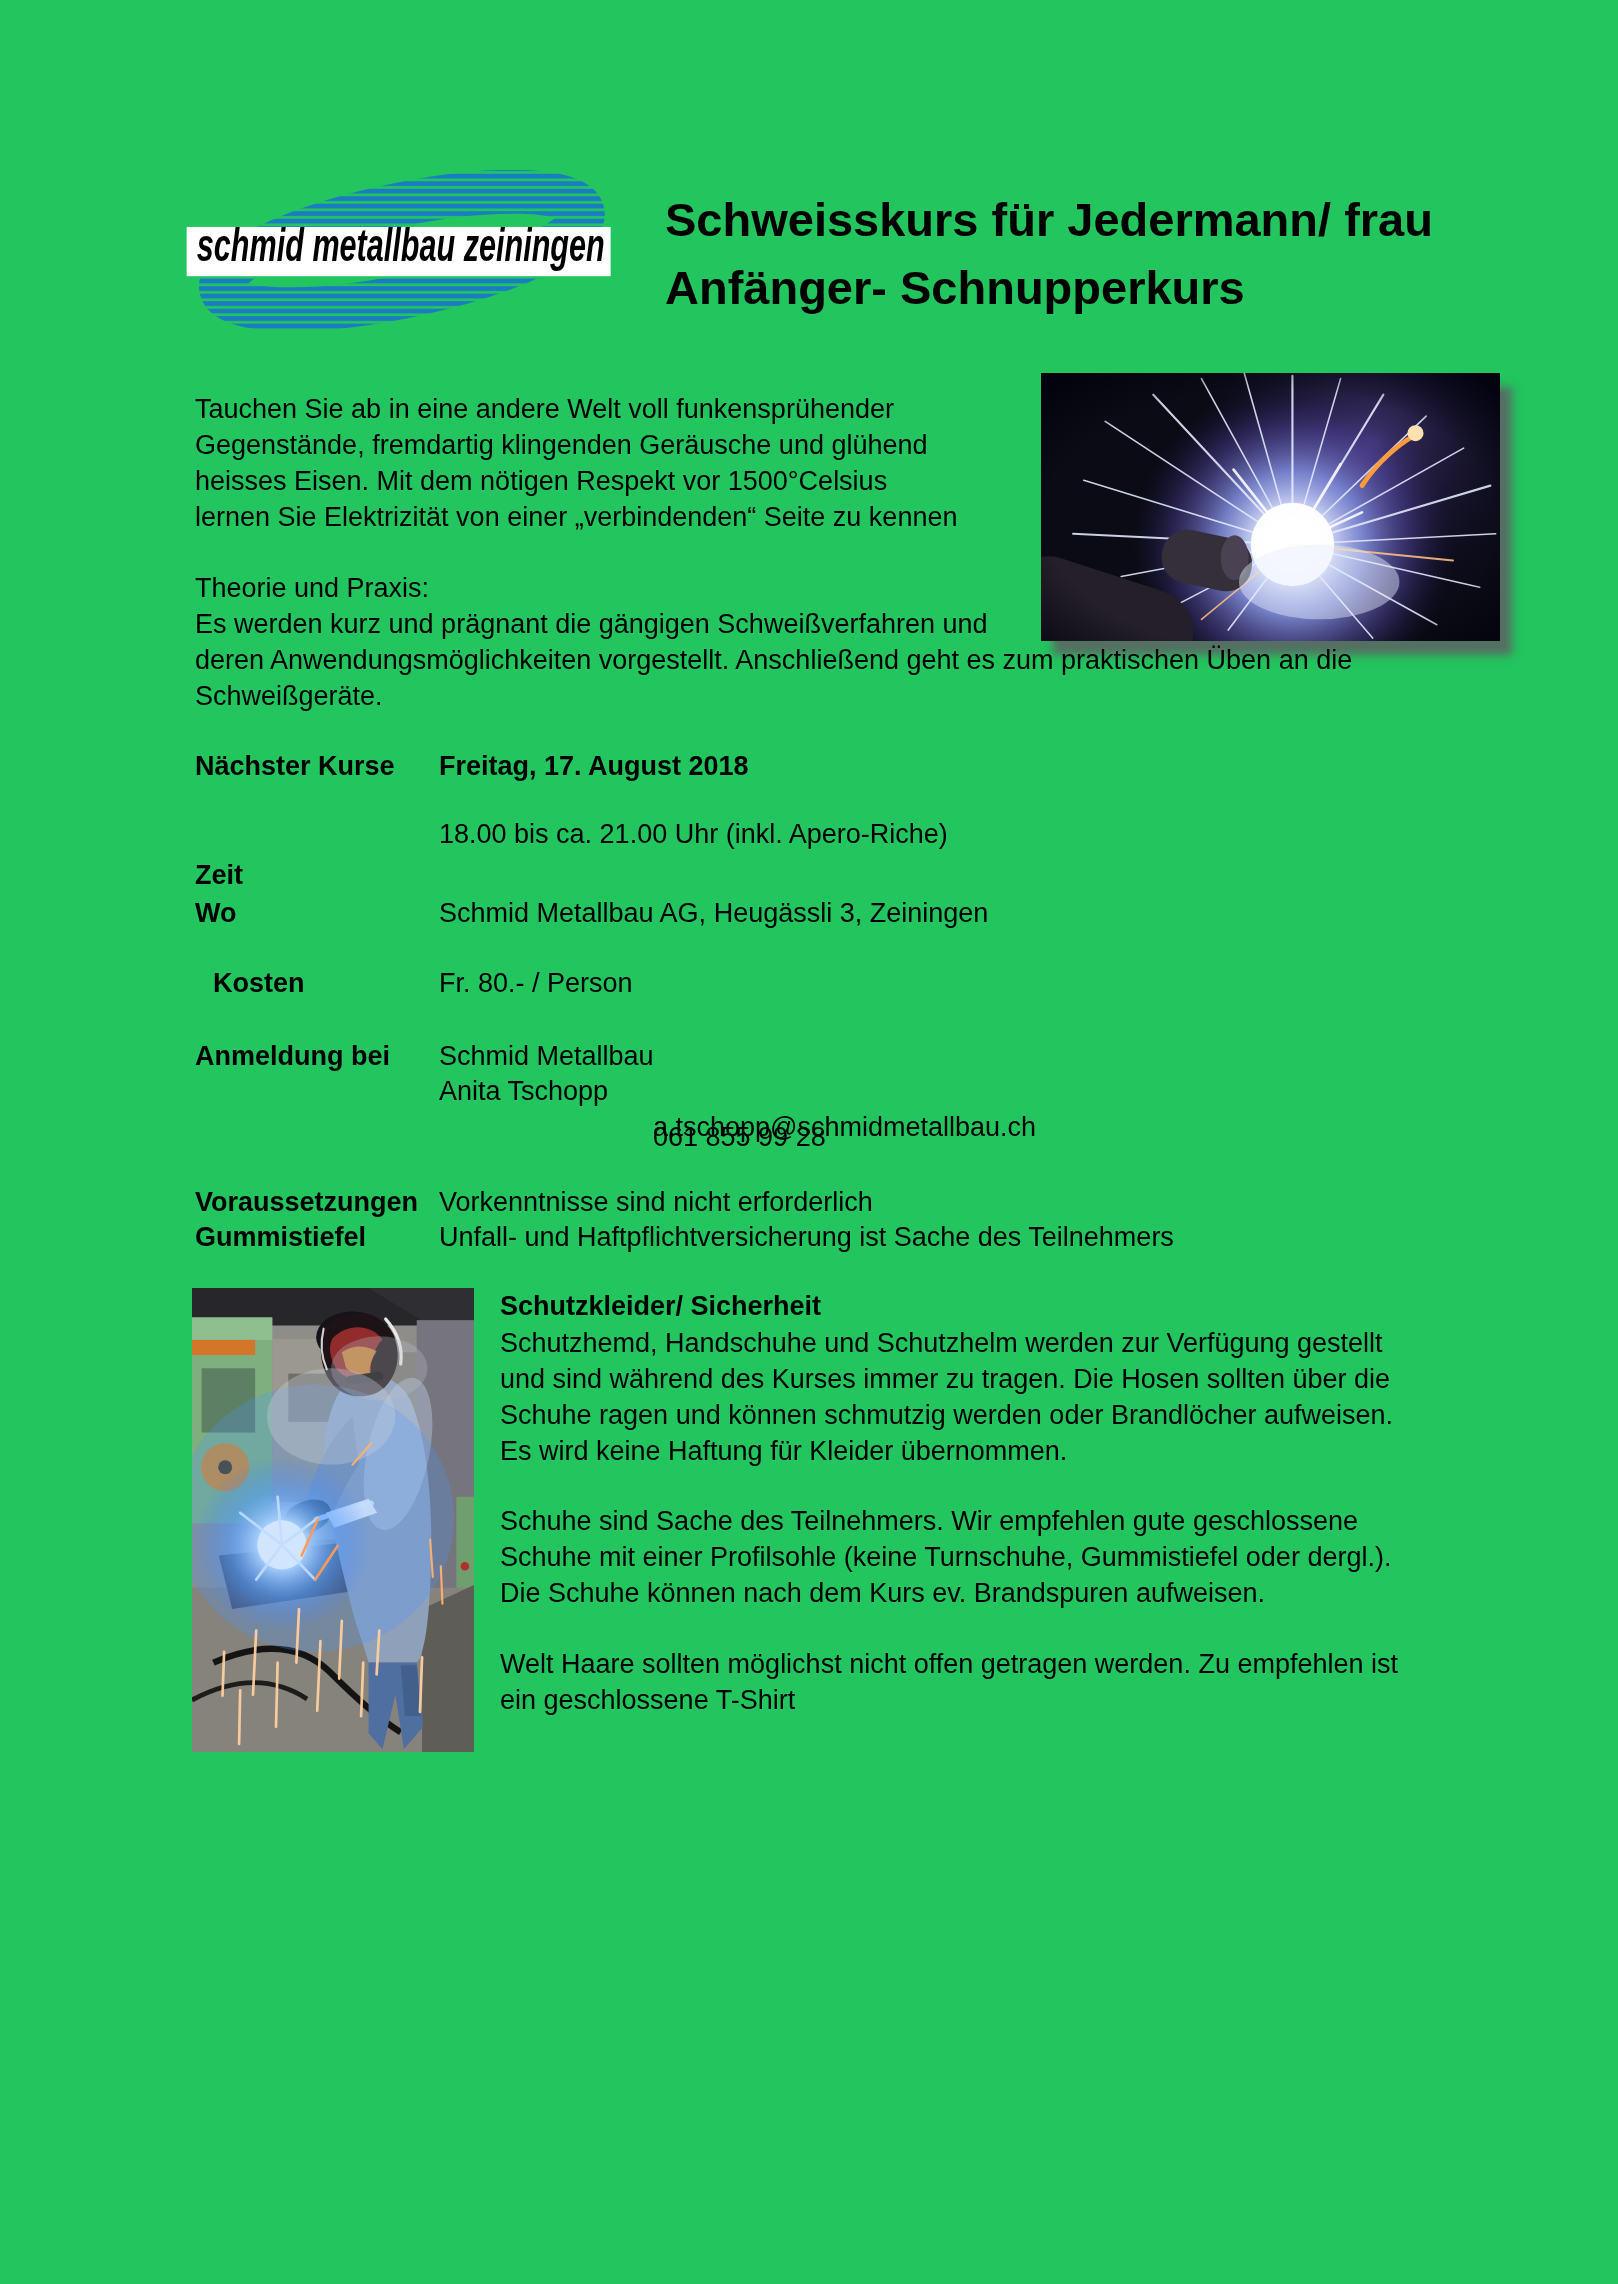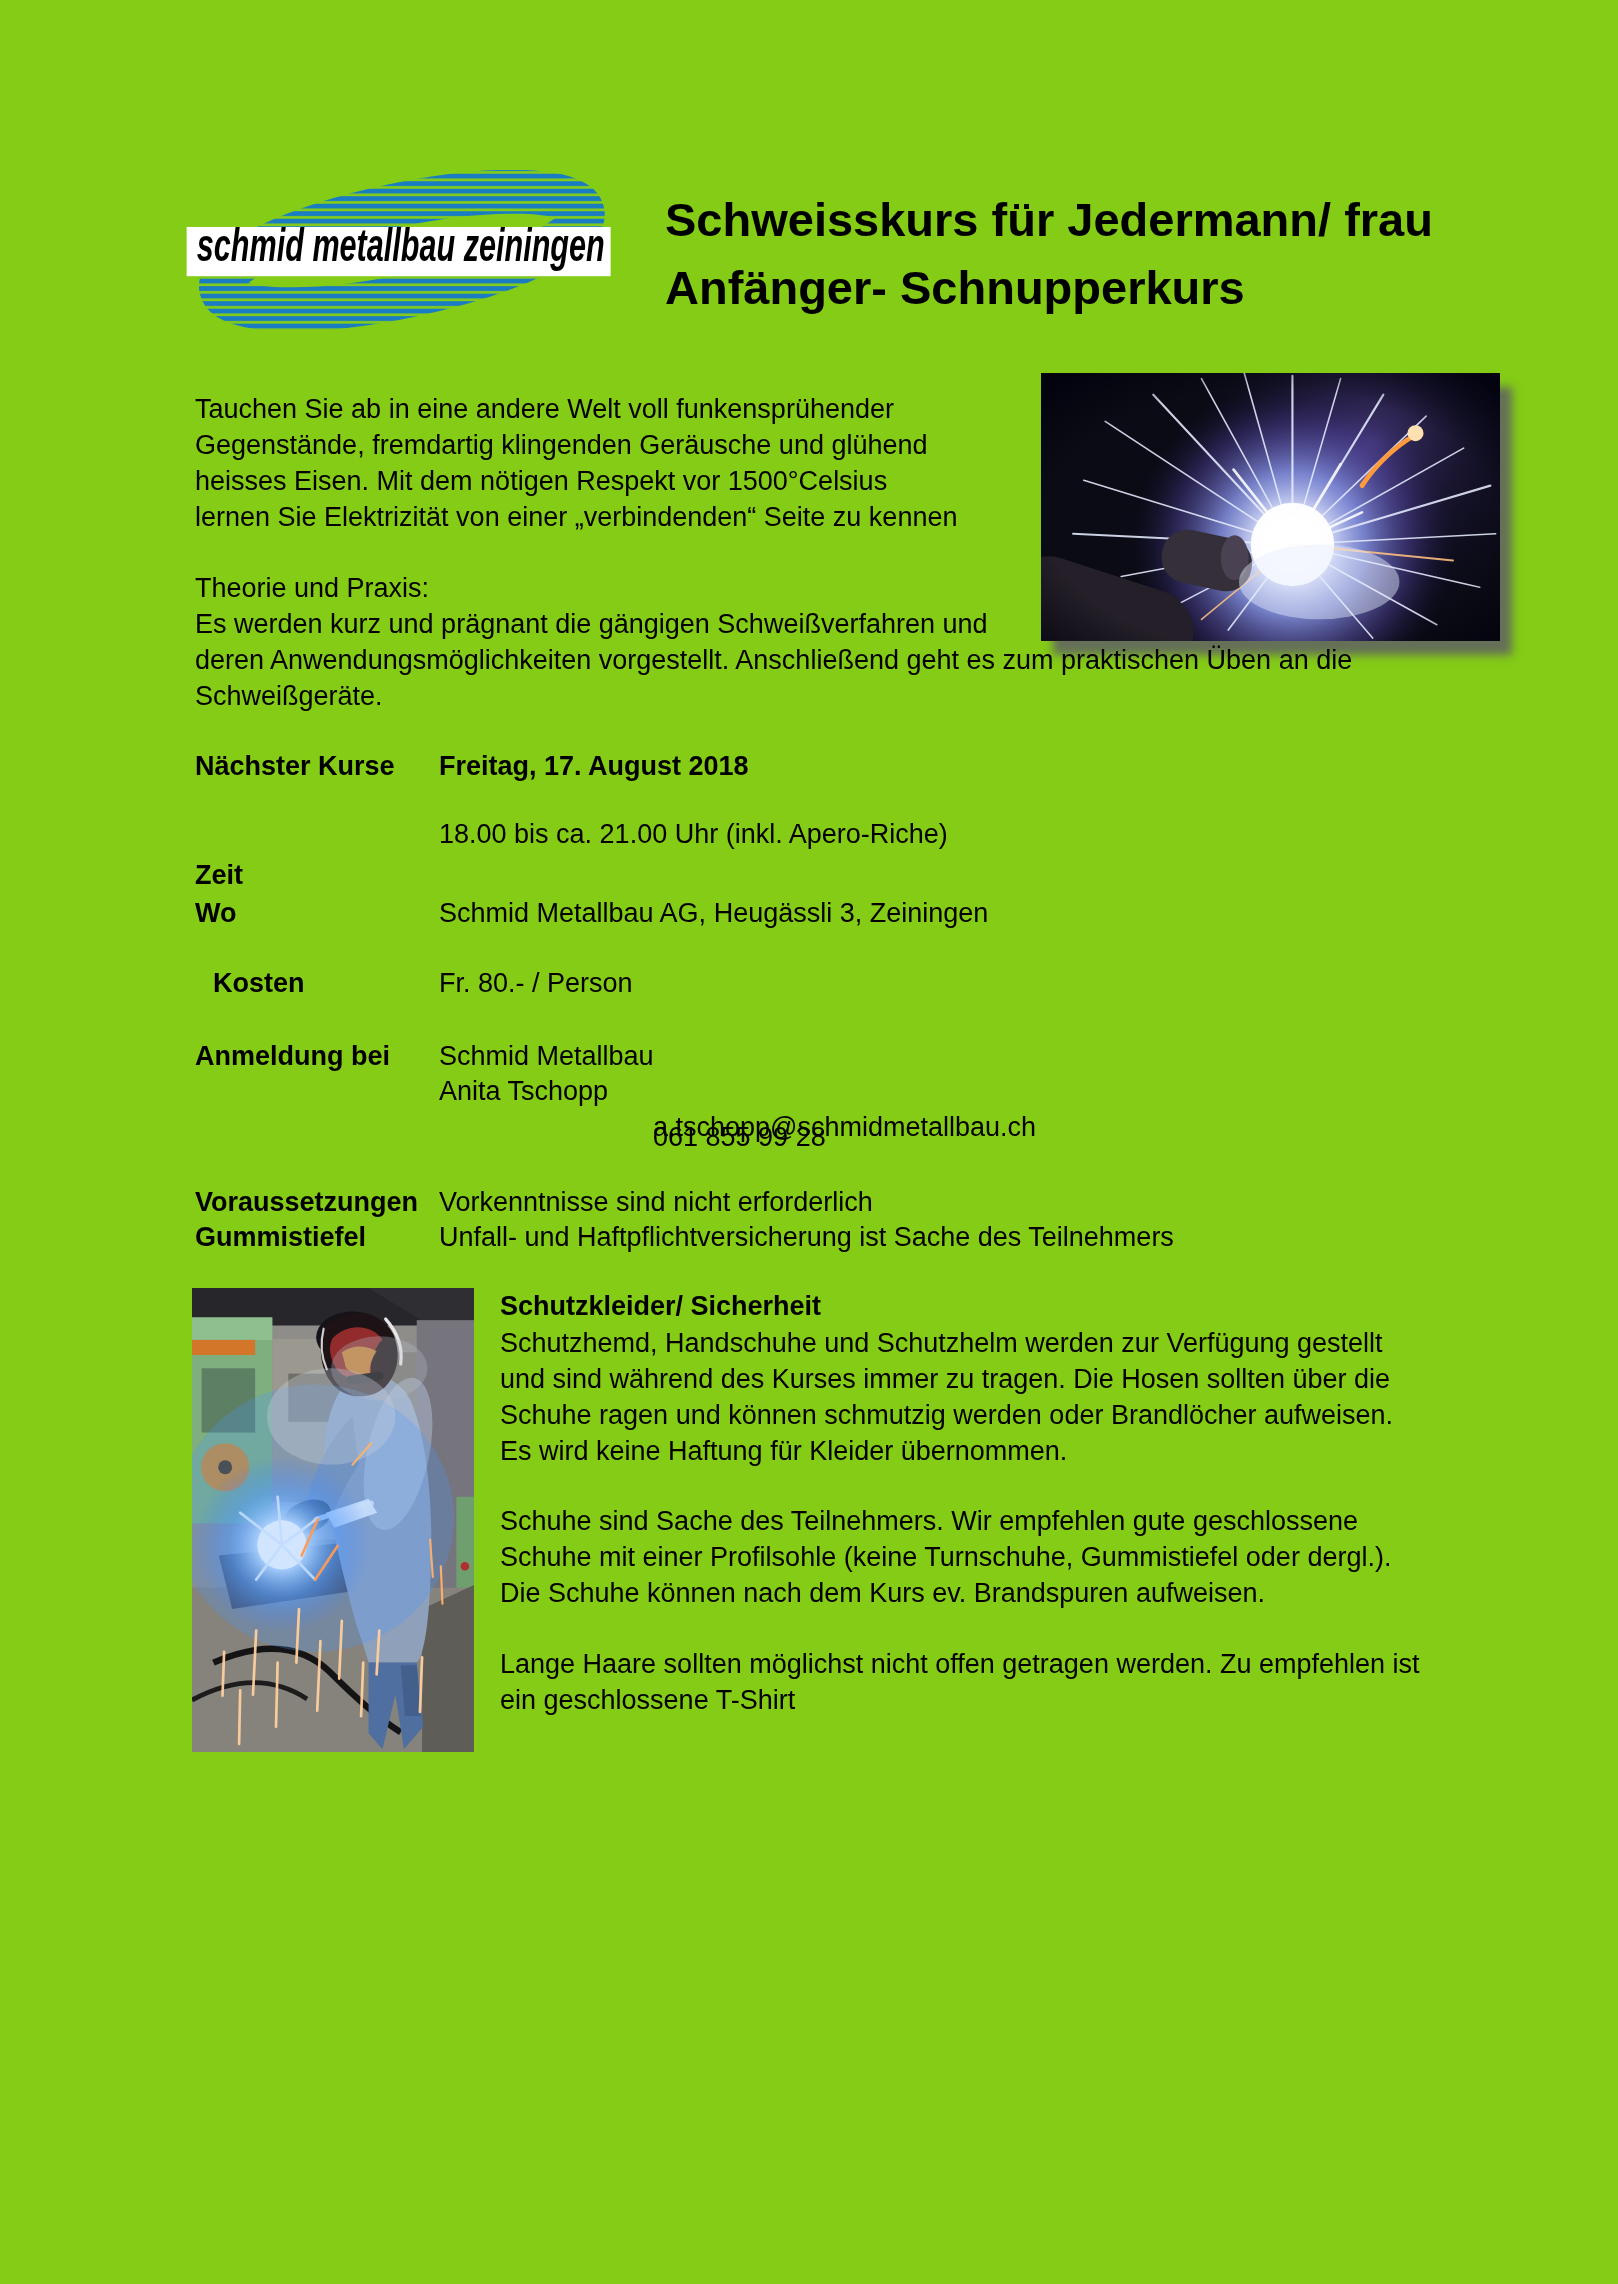--- a/index.html
+++ b/index.html
@@ -1,20 +1,20 @@
 <!DOCTYPE html>
 <html style="font-size:8.6px"><head>
 <meta charset="utf-8">
 <style>
   html,body{margin:0;padding:0;background:#ffffff;}
   .page{
     position:relative;
     width:1619px;
     height:2284px;
-    background:#84cc16;
+    background:#22c55e;
     font-family:"Liberation Sans","DejaVu Sans",sans-serif;
     color:#000;
     overflow:hidden;
   }
   .abs{position:absolute;}
   .body-text{font-size:27px;line-height:36px;white-space:nowrap;}
   .b{font-weight:bold;}
   [data-bind-lines]{white-space:pre-line;}
   .title{
     font-size:47px;
@@ -253,17 +253,17 @@
   </div>
 
   <div class="abs body-text b" style="left:500px;top:1288px;" data-bind="safety.heading">Schutzkleider/ Sicherheit</div>
   <div class="abs body-text" style="left:500px;top:1325px;width:1017px;" data-bind-lines="safety.para1">Schutzhemd, Handschuhe und Schutzhelm werden zur Verfügung gestellt
 und sind während des Kurses immer zu tragen. Die Hosen sollten über die
 Schuhe ragen und können schmutzig werden oder Brandlöcher aufweisen.
 Es wird keine Haftung für Kleider übernommen.</div>
   <div class="abs body-text" style="left:500px;top:1503px;width:1017px;" data-bind-lines="safety.para2">Schuhe sind Sache des Teilnehmers. Wir empfehlen gute geschlossene
 Schuhe mit einer Profilsohle (keine Turnschuhe, Gummistiefel oder dergl.).
 Die Schuhe können nach dem Kurs ev. Brandspuren aufweisen.</div>
-  <div class="abs body-text" style="left:500px;top:1646px;width:1017px;" data-bind-lines="safety.para3">Lange Haare sollten möglichst nicht offen getragen werden. Zu empfehlen ist
+  <div class="abs body-text" style="left:500px;top:1646px;width:1017px;" data-bind-lines="safety.para3">Welt Haare sollten möglichst nicht offen getragen werden. Zu empfehlen ist
 ein geschlossene T-Shirt</div>
 
 </div>
 
 
 </body></html>

